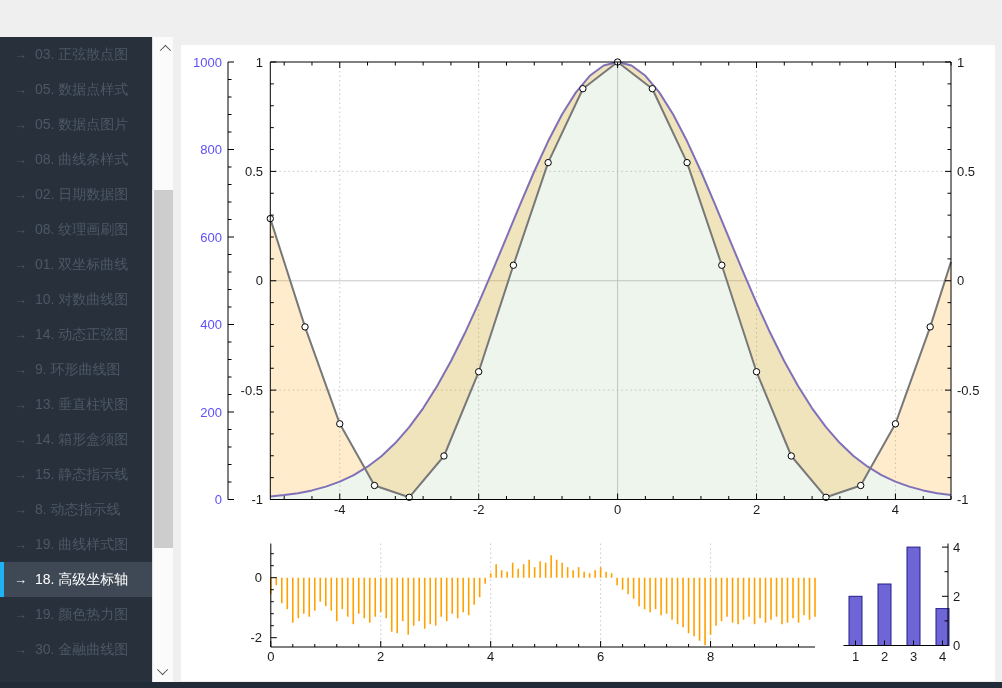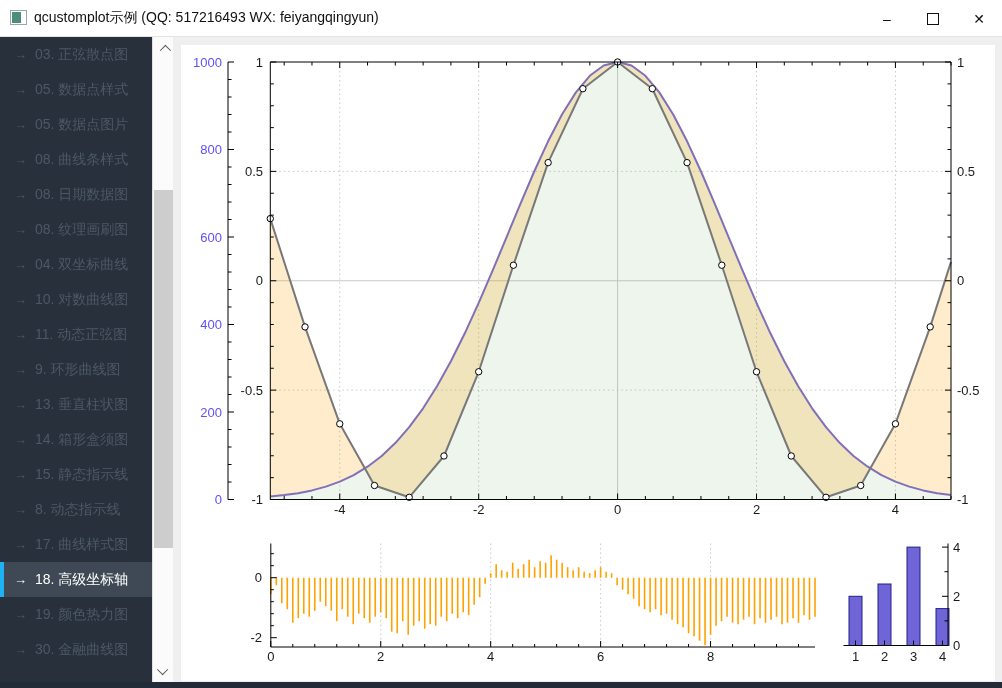--- a/index.html
+++ b/index.html
@@ -33,72 +33,57 @@
   #plot-card{position:absolute;left:8px;top:8px;width:814px;height:636px;background:#ffffff;}
   #plot-svg{position:absolute;left:0;top:0;}
   #bottom-strip{position:absolute;left:0;top:682px;width:1002px;height:6px;background:#222c38;}
   text{font-family:"Liberation Sans",sans-serif;}
 </style>
 </head>
 <body>
 
 <div id="win">
 
-  <div id="titlebar">
-    <div id="appicon">
-        <div class="inner"></div>
-      </div>
-    <div id="title-text">qcustomplot示例 (QQ: 517216493 WX: feiyangqingyun)</div>
-    <div id="btn-min" class="winbtn">
-        <span>–</span>
-      </div>
-    <div id="btn-max" class="winbtn">
-        <span id="max-glyph"></span>
-      </div>
-    <div id="btn-close" class="winbtn">
-        <span>✕</span>
-      </div>
-  </div>
 
   <div id="sidebar" style="--accent: #1EB2F5;">
       <div class="sb-item">
         <span class="arrow">→</span>
         <span>03. 正弦散点图</span>
       </div>
       <div class="sb-item">
         <span class="arrow">→</span>
         <span>05. 数据点样式</span>
       </div>
       <div class="sb-item">
         <span class="arrow">→</span>
         <span>05. 数据点图片</span>
       </div>
       <div class="sb-item">
         <span class="arrow">→</span>
         <span>08. 曲线条样式</span>
       </div>
       <div class="sb-item">
         <span class="arrow">→</span>
-        <span>08. 日期数据图</span>
+        <span>02. 日期数据图</span>
       </div>
       <div class="sb-item">
         <span class="arrow">→</span>
         <span>08. 纹理画刷图</span>
       </div>
       <div class="sb-item">
         <span class="arrow">→</span>
-        <span>04. 双坐标曲线</span>
+        <span>01. 双坐标曲线</span>
       </div>
       <div class="sb-item">
         <span class="arrow">→</span>
         <span>10. 对数曲线图</span>
       </div>
       <div class="sb-item">
         <span class="arrow">→</span>
-        <span>11. 动态正弦图</span>
+        <span>14. 动态正弦图</span>
       </div>
       <div class="sb-item">
         <span class="arrow">→</span>
         <span>9. 环形曲线图</span>
       </div>
       <div class="sb-item">
         <span class="arrow">→</span>
         <span>13. 垂直柱状图</span>
       </div>
       <div class="sb-item">
@@ -108,21 +93,21 @@
       <div class="sb-item">
         <span class="arrow">→</span>
         <span>15. 静态指示线</span>
       </div>
       <div class="sb-item">
         <span class="arrow">→</span>
         <span>8. 动态指示线</span>
       </div>
       <div class="sb-item">
         <span class="arrow">→</span>
-        <span>17. 曲线样式图</span>
+        <span>19. 曲线样式图</span>
       </div>
       <div class="sb-item selected">
         <span class="arrow">→</span>
         <span>18. 高级坐标轴</span>
       </div>
       <div class="sb-item">
         <span class="arrow">→</span>
         <span>19. 颜色热力图</span>
       </div>
       <div class="sb-item">

